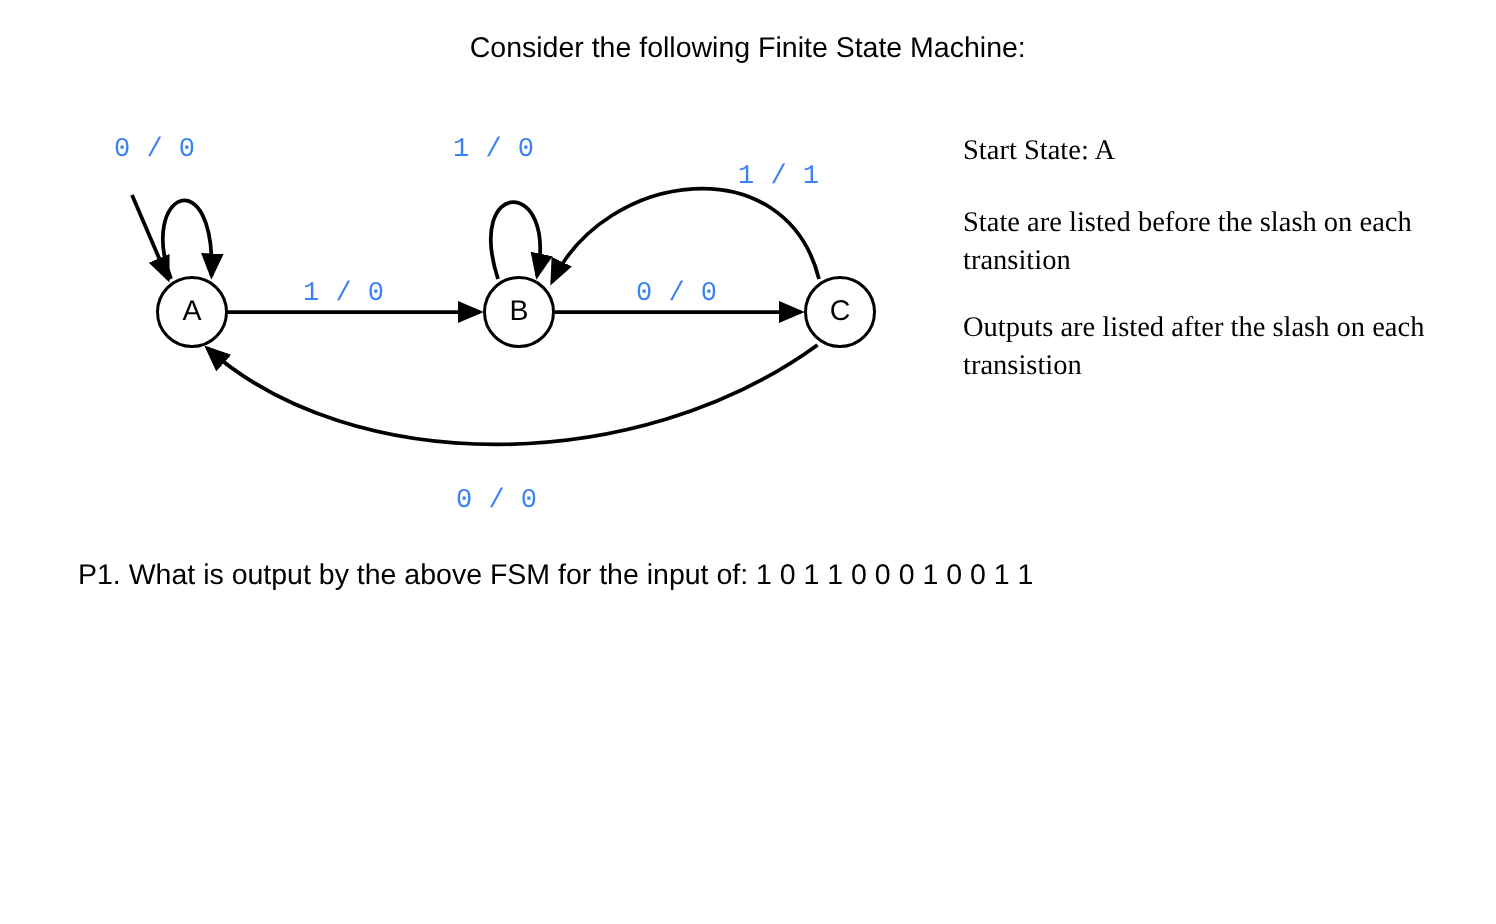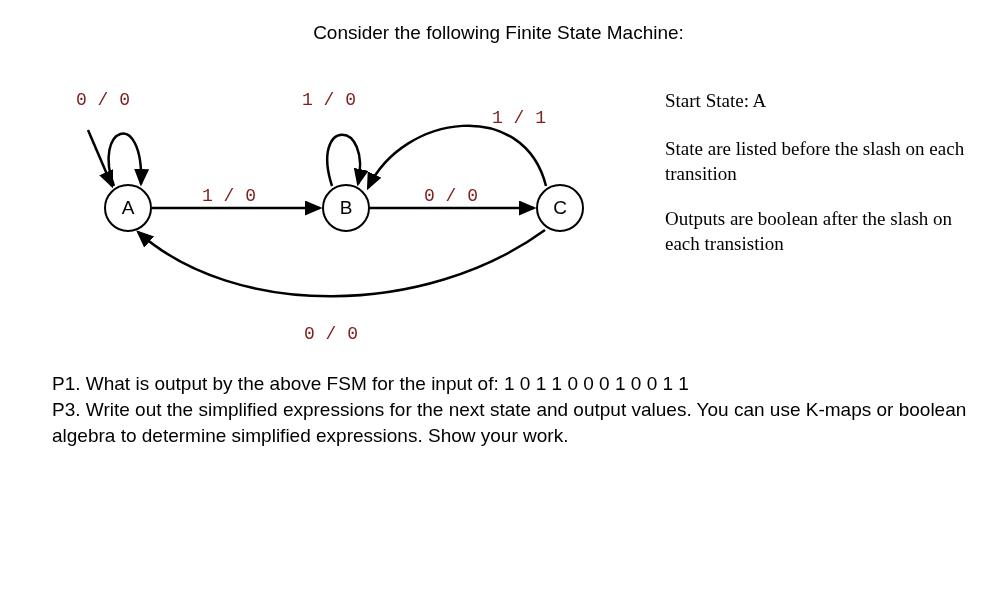--- a/index.html
+++ b/index.html
@@ -15,27 +15,26 @@
     .intro { margin-bottom: 12px; text-align: center; }
     .fsm-area {
       position: relative;
       height: 295px;
       margin-bottom: 18px;
     }
     .label {
       position: absolute;
       font-family: "Courier New", monospace;
       font-size: 18px;
-      color: #7f1d1d;
+      color: #3b82f6;
     }
     .serif {
       font-family: "Times New Roman", Times, serif;
       position: absolute;
       font-size: 19px;
-      margin-left: 23px;
     }
     .state {
       position: absolute;
       width: 48px;
       height: 48px;
       border: 2.5px solid #000;
       border-radius: 50%;
       display: flex;
       align-items: center;
       justify-content: center;
@@ -91,19 +90,18 @@
 
   <span class="label" style="left:52px;  top:30px;">0 / 0</span>
   <span class="label" style="left:178px; top:126px;">1 / 0</span>
   <span class="label" style="left:278px; top:30px;">1 / 0</span>
   <span class="label" style="left:400px; top:126px;">0 / 0</span>
   <span class="label" style="left:468px; top:48px;">1 / 1</span>
   <span class="label" style="left:280px; top:264px;">0 / 0</span>
 
   <div class="serif" style="left:618px; top:30px;">Start State: A</div>
   <div class="serif" style="left:618px; top:78px; width:320px;">State are listed before the slash on each transition</div>
-  <div class="serif" style="left:618px; top:148px; width:320px;">Outputs are boolean after the slash on each transistion</div>
+  <div class="serif" style="left:618px; top:148px; width:320px;">Outputs are listed after the slash on each transistion</div>
 </div>
 
 <div class="questions">
   <p>P1. What is output by the above FSM for the input of: 1 0 1 1 0 0 0 1 0 0 1 1</p>
-  <p>P3. Write out the simplified expressions for the next state and output values. You can use K-maps or boolean algebra to determine simplified expressions. Show your work.</p>
 </div>
 
 </body></html>

